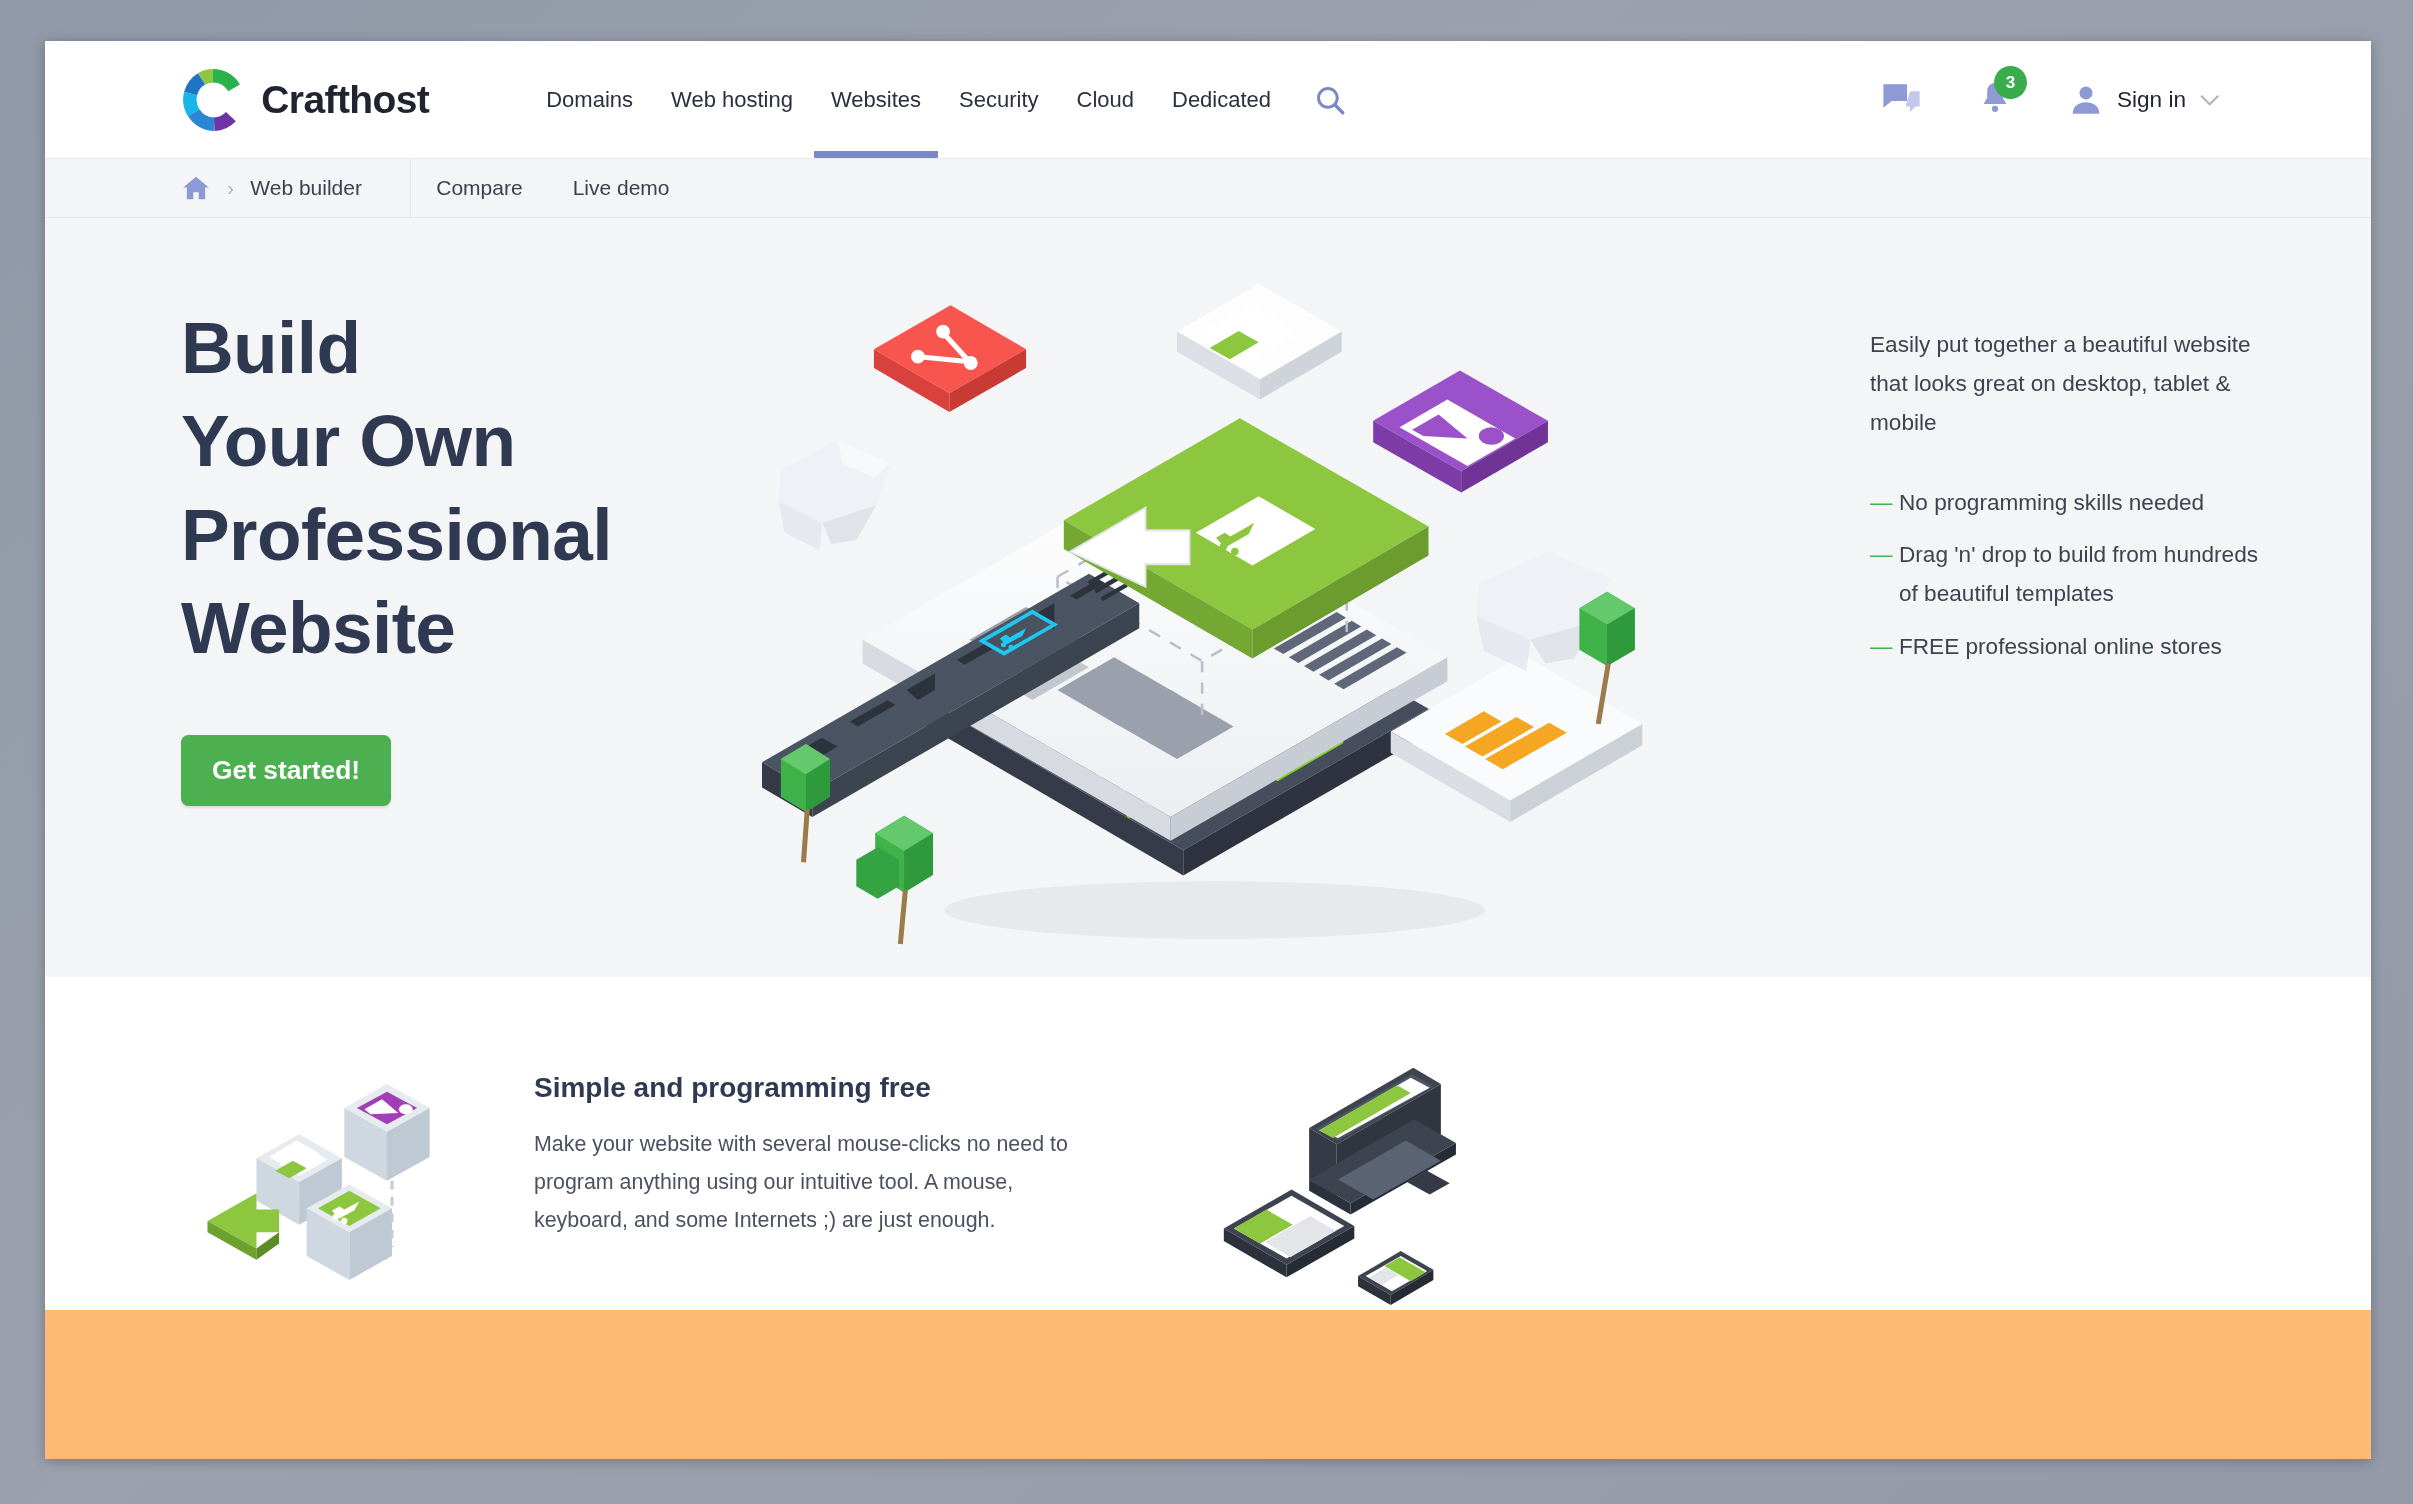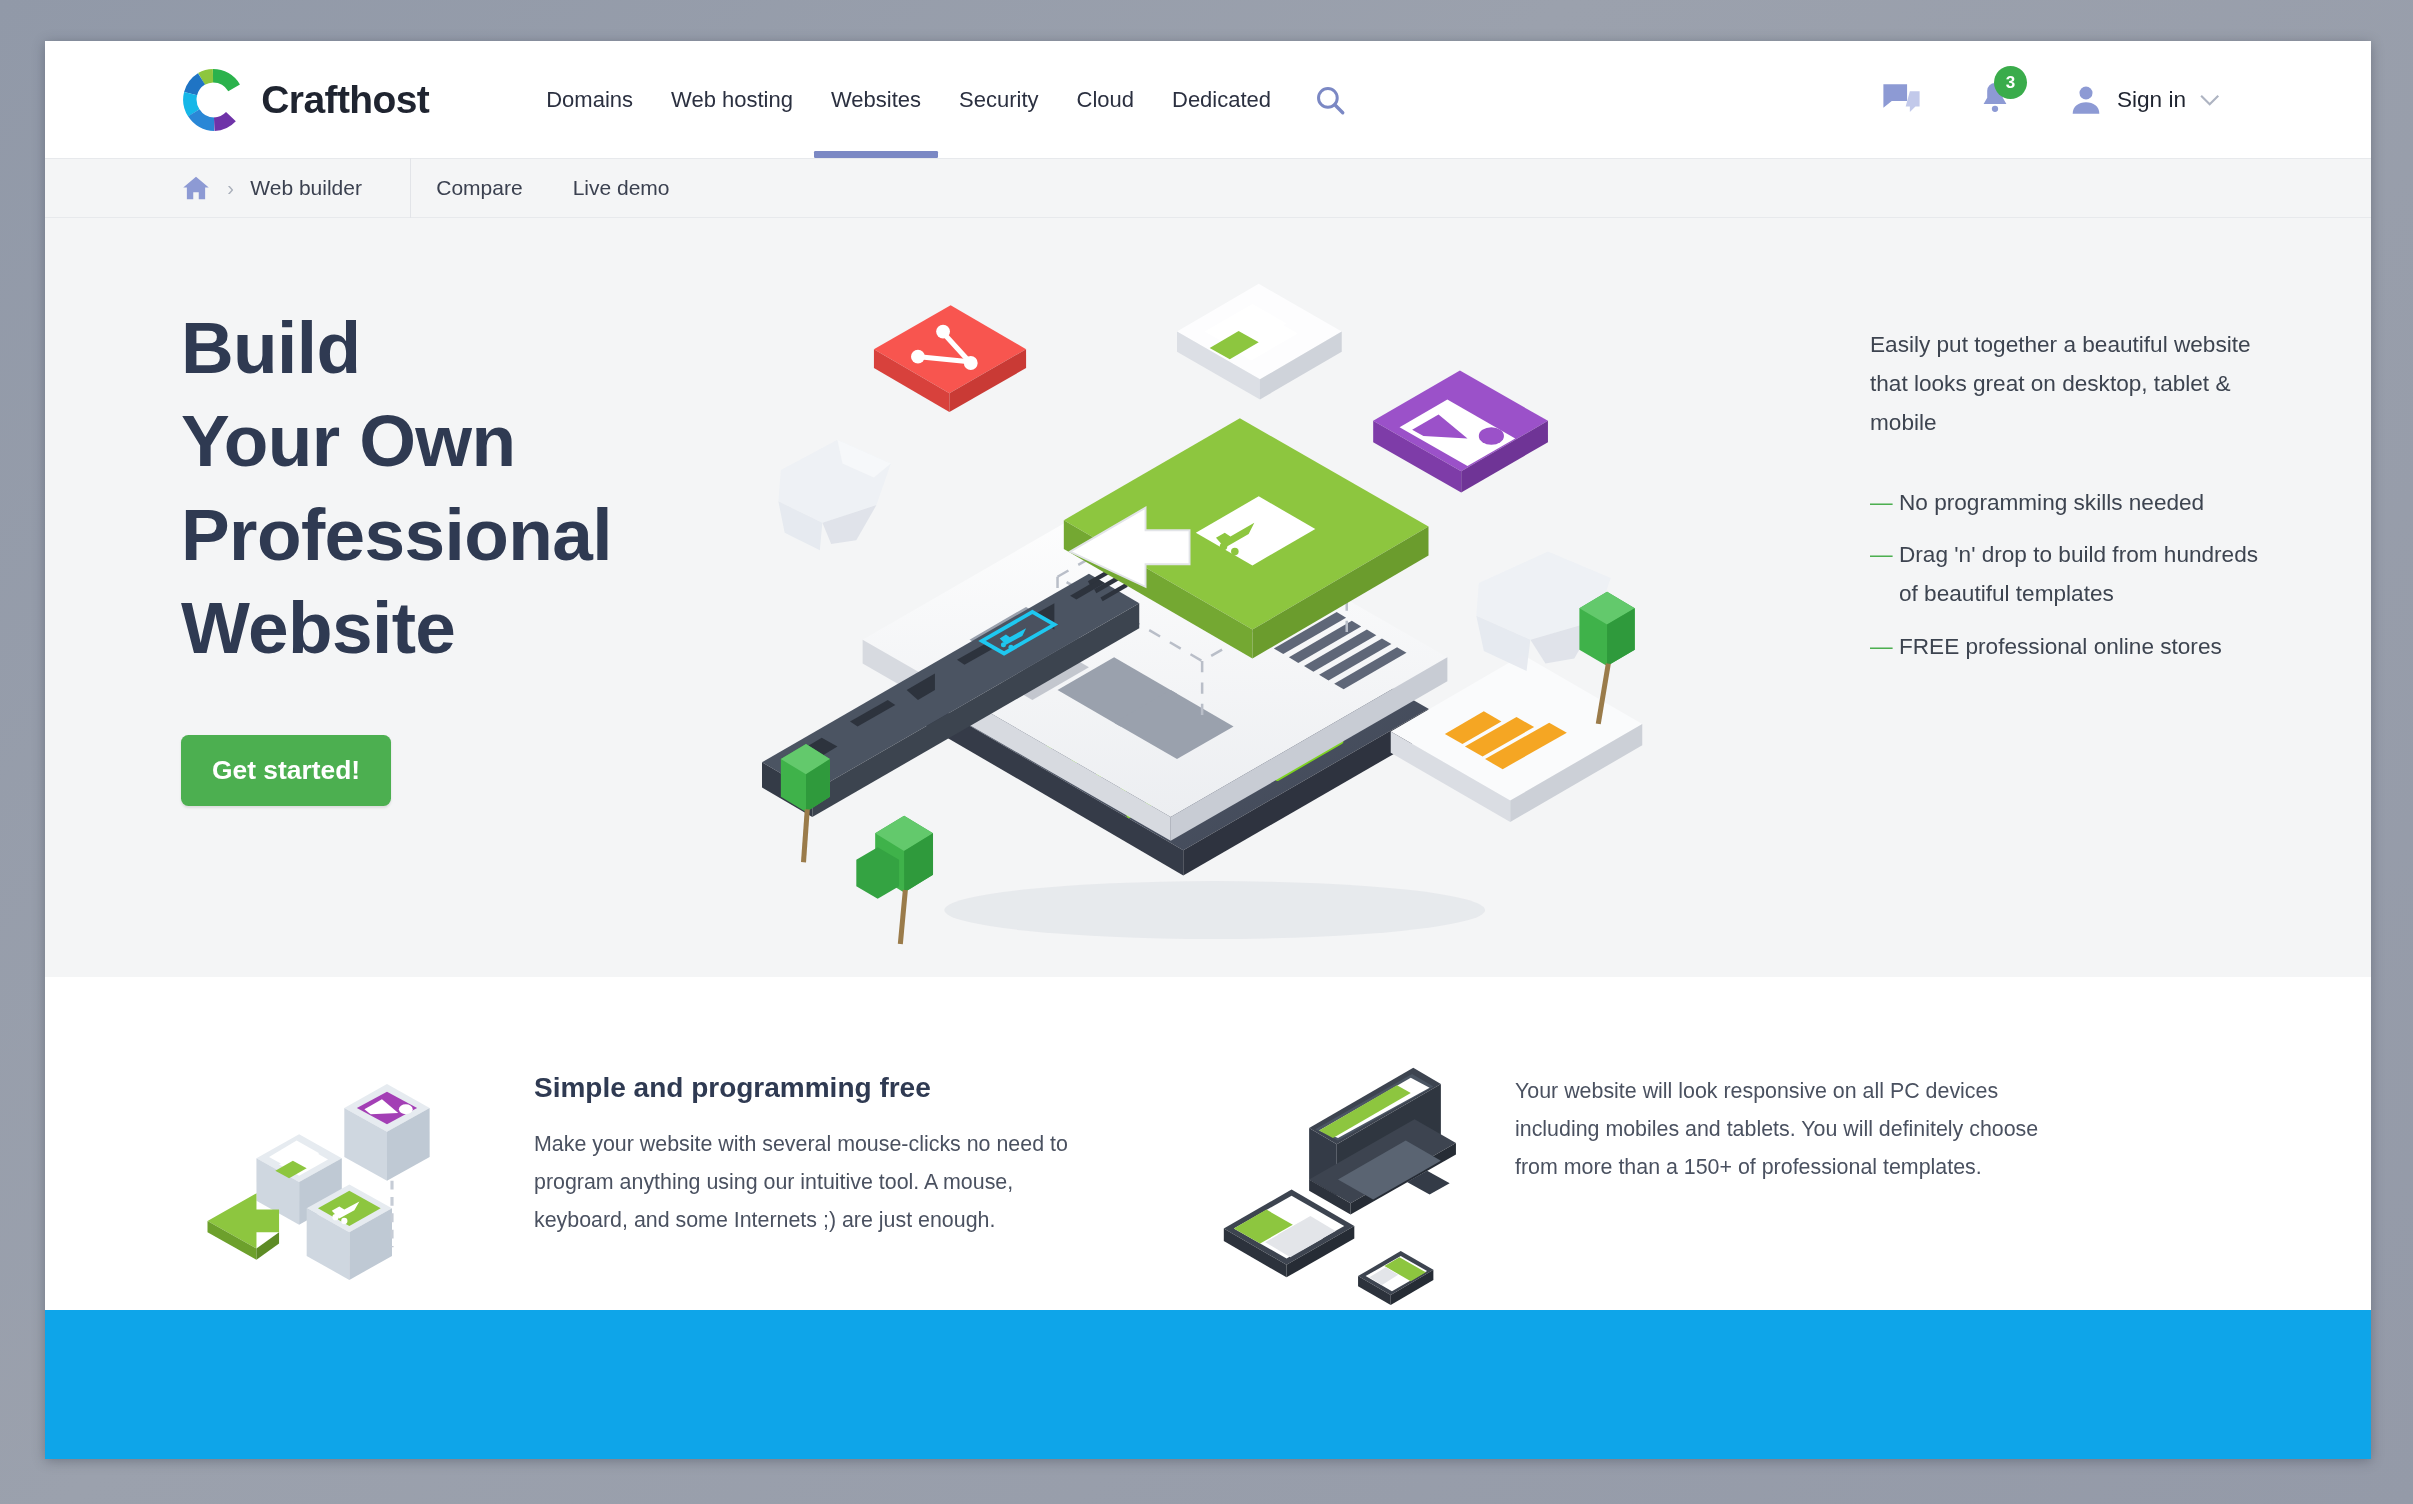--- a/index.html
+++ b/index.html
@@ -10,21 +10,21 @@
     overflow: hidden;
   }
   body {
     background: linear-gradient(135deg,#9199a8 0%,#9ba1ad 40%,#949aa8 100%);
   }
 
   .page-card {
     position: absolute;
     left: 45px; top: 41px;
     width: 2326px; height: 1418px;
-    background: #0ea5e9;
+    background: #fdba74;
     box-shadow: 0 1.9px 11.3px rgba(40,45,60,.35);
     overflow: hidden;
   }
 
   
   .header {
     height: 117px;
     background: #fff;
     display: flex;
     align-items: center;
@@ -480,19 +480,18 @@
 
           <polygon points="228,346 296,306 348,336 280,376" fill="#3d4450"></polygon>
           <polygon points="228,346 280,376 280,392 228,362" fill="#2c323c"></polygon>
           <polygon points="280,376 348,336 348,352 280,392" fill="#262c35"></polygon>
           <polygon points="240,346 296,314 338,338 282,370" fill="#ffffff"></polygon>
           <polygon points="294,316 336,340 312,354 270,330" fill="#8dc63f"></polygon>
           <polygon points="246,348 272,332 292,344 266,360" fill="#e3e5e9"></polygon>
         </svg>
       </div>
       <div class="feature-body">
-        <div class="feature-text">Your website will look responsive on all PC devices including mobiles and tablets. You will definitely choose from more than a 150+ of professional templates.</div>
       </div>
     </div>
   </div>
 
 </div>
 
 
 </body></html>

